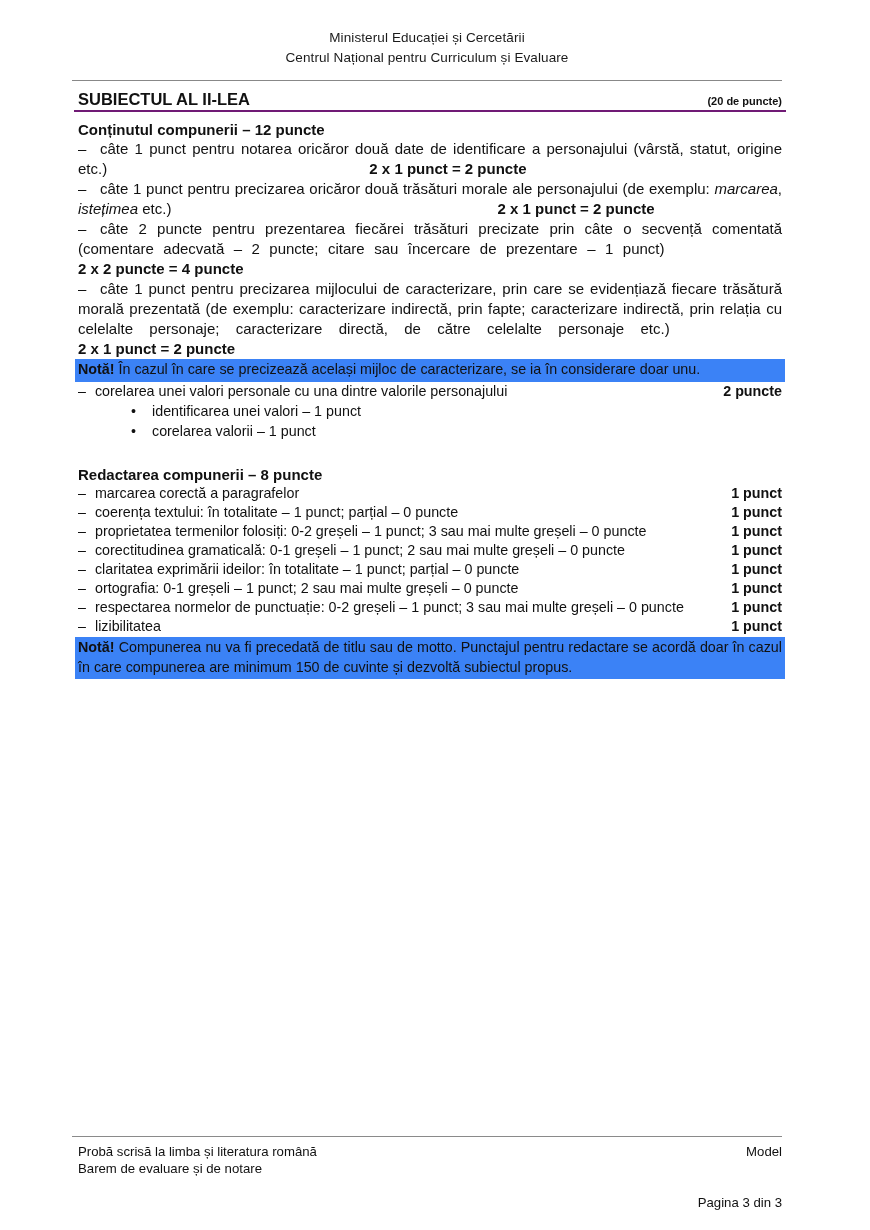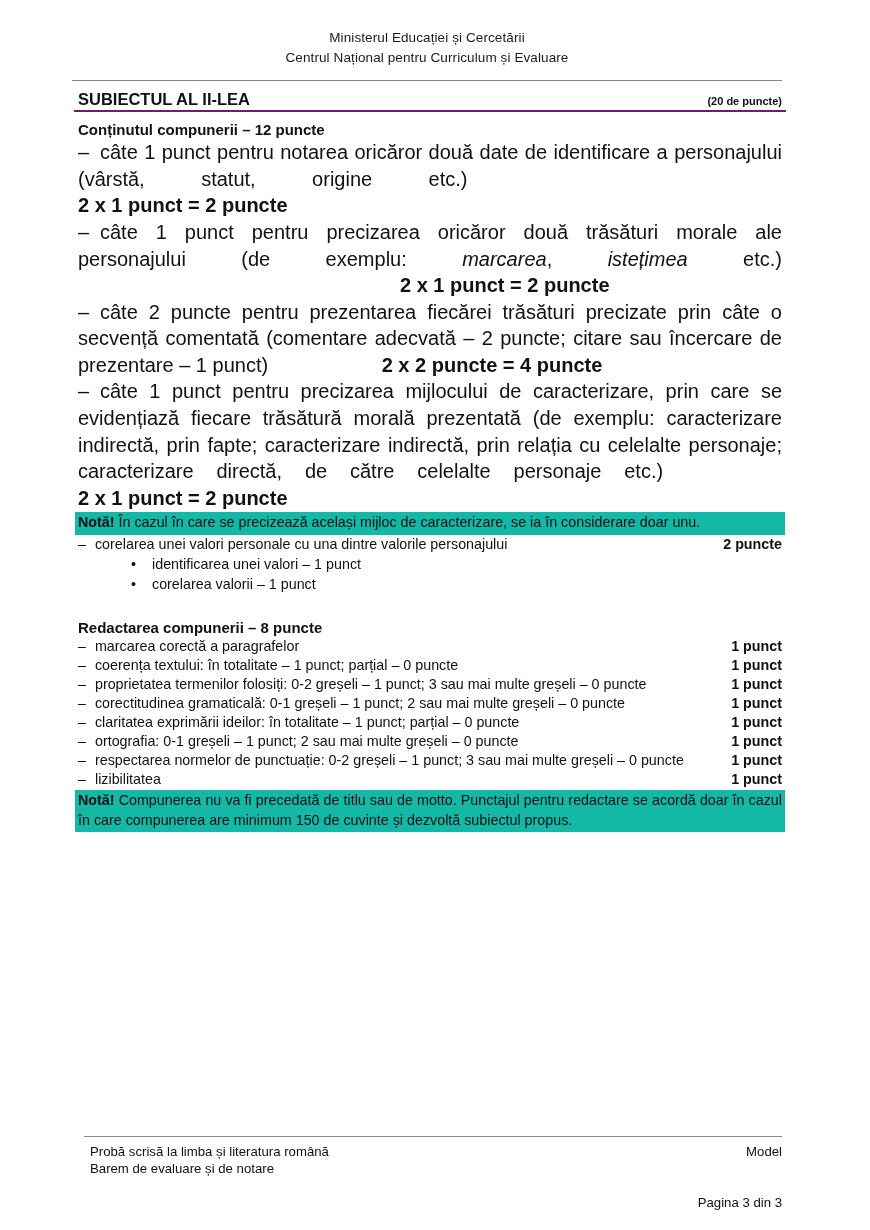--- a/index.html
+++ b/index.html
@@ -62,21 +62,21 @@
 
   .section-head {
     font-weight: bold;
     font-size: 15px;
     margin-top: 9px;
     margin-bottom: 1px;
   }
 
   
   .crit {
-    font-size: 20px;
+    font-size: 15px;
     line-height: 1.33;
     text-align: justify;
     margin: 0;
     position: relative;
     padding-left: 0;
   }
   .crit .dash {
     display: inline-block;
     width: 22px;
     text-align: left;
@@ -111,37 +111,37 @@
     position: relative;
     padding-left: 74px;
   }
   .bullets li .bullet-dot {
     position: absolute;
     left: 53px;
     top: 0;
   }
 
   .note {
-    background: #14b8a6;
+    background: #3b82f6;
     font-size: 14.3px;
     line-height: 1.36;
     margin-top: 1px;
     padding: 1px 3px 2px 3px;
     margin-left: -3px;
     text-align: justify;
   }
   .note.wide { margin-right: -3px; }
   .note b { font-weight: bold; }
 
   .gap-lg { height: 16px; }
 
   
   .footer-wrap {
     position: absolute;
-    left: 12px;
+    left: 0;
     right: 0;
     bottom: 18px;
   }
   .footer-rule {
     border-top: 1.6px solid #8a8a8a;
     margin: 0 72px 0 72px;
   }
   .footer-body {
     padding: 6px 72px 0 78px;
     font-size: 13.2px;

